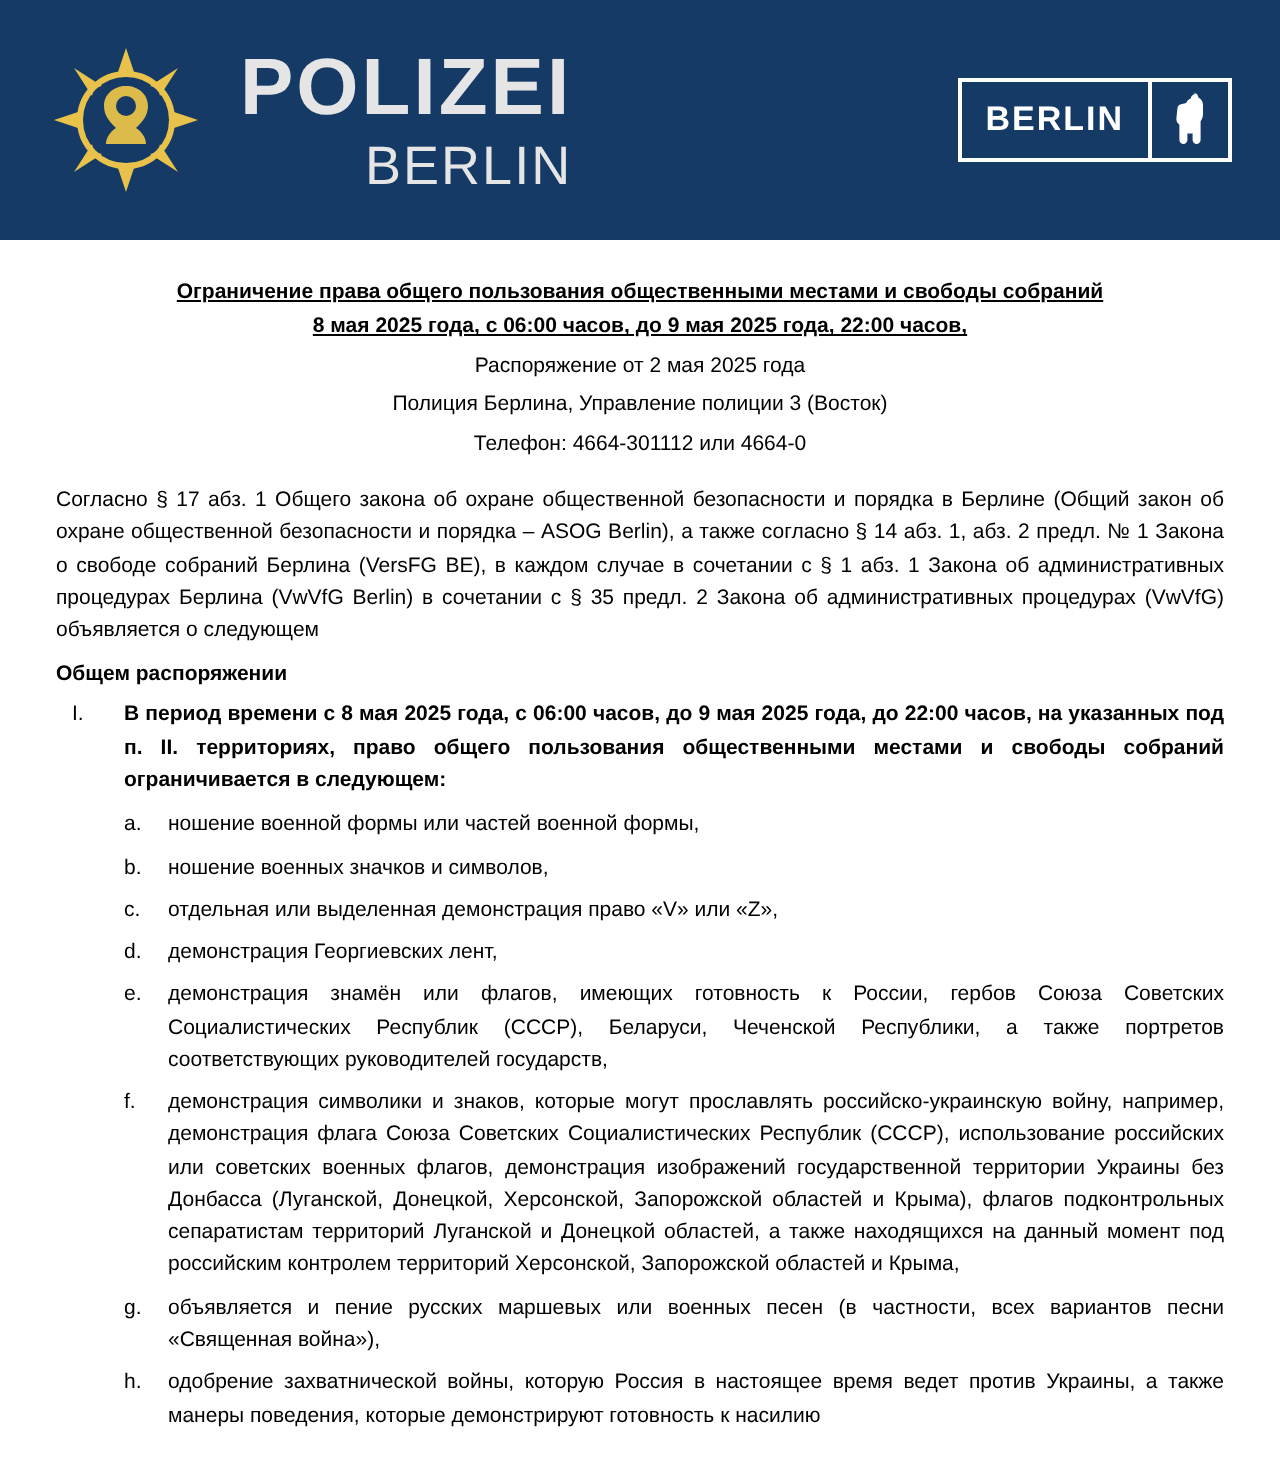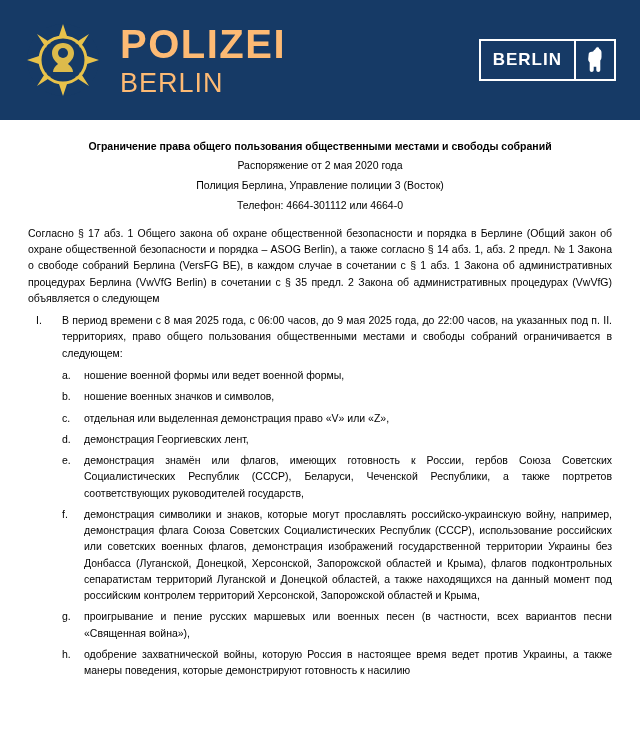--- a/index.html
+++ b/index.html
@@ -38,22 +38,23 @@
     justify-content: center;
   }
   .logo-star {
     position: relative;
     width: 74px;
     height: 74px;
   }
   .logo-star svg { display: block; }
   .wordmark {
     margin-left: 18px;
-    color: #fdba74;
+    color: #e5e5e5;
     line-height: 1;
+    text-align: right;
   }
   .wordmark .w1 {
     font-size: 40px;
     font-weight: bold;
     letter-spacing: 1.5px;
     display: block;
   }
   .wordmark .w2 {
     font-size: 27px;
     font-weight: normal;
@@ -93,21 +94,21 @@
   .content {
     padding: 18px 28px 0 28px;
     box-sizing: border-box;
   }
   .title-block {
     text-align: center;
     font-weight: bold;
     font-size: 10.5px;
     line-height: 1.65;
   }
-  .title-block .ln { display: block; }
+  .title-block .ln { display: block; text-decoration: underline; }
   .sub-line {
     text-align: center;
     font-size: 10.5px;
     line-height: 1.7;
     margin-top: 2px;
   }
   .sub-line b { font-weight: normal; }
   .para {
     font-size: 10.5px;
     line-height: 1.55;
@@ -128,20 +129,21 @@
   .list-roman .marker {
     width: 34px;
     flex: 0 0 34px;
     text-align: left;
     padding-left: 8px;
     box-sizing: border-box;
   }
   .list-roman .body {
     flex: 1;
     text-align: justify;
+    font-weight: bold;
   }
   .alpha-list {
     margin-top: 6px;
   }
   .alpha-item {
     display: flex;
     font-size: 10.5px;
     line-height: 1.55;
     margin-top: 5px;
   }
@@ -198,40 +200,42 @@
           <path d="M13 2 c-1.4 0 -2.5 1 -2.7 2.3 c-1 0.4 -1.8 1.2 -2.2 2.2 l-2.6 0.6 c-1 0.2 -1.7 1 -1.8 2 l-0.5 5 c-0.1 1 0.2 2 0.9 2.7 l0.6 0.6 l0 7.6 c0 1.1 0.9 2 2 2 c1.1 0 2 -0.9 2 -2 l0 -3.2 l2.6 0 l0 3.2 c0 1.1 0.9 2 2 2 c1.1 0 2 -0.9 2 -2 l0 -9.4 c0.8 -1 1.2 -2.3 1.2 -3.6 l0 -4.5 c0 -1.6 -0.9 -3 -2.3 -3.7 c-0.1 -1.4 -1.2 -2.4 -2.6 -2.4 z" fill="#ffffff"></path>
         </svg>
       </div>
     </div>
   </div>
 
   <div class="content">
 
     <div class="title-block">
       <span class="ln">Ограничение права общего пользования общественными местами и свободы собраний</span>
-    </div>
-
-    <div class="sub-line">Распоряжение от 2 мая 2020 года</div>
+      <span class="ln">8 мая 2025 года, с 06:00 часов, до 9 мая 2025 года, 22:00 часов,</span>
+    </div>
+
+    <div class="sub-line">Распоряжение от 2 мая 2025 года</div>
 
     <div class="sub-line"><b>Полиция Берлина</b><span>, Управление полиции 3 (Восток)</span></div>
 
     <div class="sub-line"><b>Телефон:</b> <span>4664-301112 или 4664-0</span></div>
 
     <div class="para">Согласно § 17 абз. 1 Общего закона об охране общественной безопасности и порядка в Берлине (Общий закон об охране общественной безопасности и порядка – ASOG Berlin), а также согласно § 14 абз. 1, абз. 2 предл. № 1 Закона о свободе собраний Берлина (VersFG BE), в каждом случае в сочетании с § 1 абз. 1 Закона об административных процедурах Берлина (VwVfG Berlin) в сочетании с § 35 предл. 2 Закона об административных процедурах (VwVfG) объявляется о следующем</div>
 
+    <div class="bold-head">Общем распоряжении</div>
 
     <div class="list-roman">
       <div class="marker">I.</div>
       <div class="body">В период времени с 8 мая 2025 года, с 06:00 часов, до 9 мая 2025 года, до 22:00 часов, на указанных под п. II. территориях, право общего пользования общественными местами и свободы собраний ограничивается в следующем:</div>
     </div>
 
     <div class="alpha-list" style="padding-left:34px;">
       <div class="alpha-item">
         <div class="marker">a.</div>
-        <div class="body">ношение военной формы или ведет военной формы,</div>
+        <div class="body">ношение военной формы или частей военной формы,</div>
       </div>
       <div class="alpha-item">
         <div class="marker">b.</div>
         <div class="body">ношение военных значков и символов,</div>
       </div>
       <div class="alpha-item">
         <div class="marker">c.</div>
         <div class="body">отдельная или выделенная демонстрация право «V» или «Z»,</div>
       </div>
       <div class="alpha-item">
@@ -241,21 +245,21 @@
       <div class="alpha-item">
         <div class="marker">e.</div>
         <div class="body">демонстрация знамён или флагов, имеющих готовность к России, гербов Союза Советских Социалистических Республик (СССР), Беларуси, Чеченской Республики, а также портретов соответствующих руководителей государств,</div>
       </div>
       <div class="alpha-item">
         <div class="marker">f.</div>
         <div class="body">демонстрация символики и знаков, которые могут прославлять российско-украинскую войну, например, демонстрация флага Союза Советских Социалистических Республик (СССР), использование российских или советских военных флагов, демонстрация изображений государственной территории Украины без Донбасса (Луганской, Донецкой, Херсонской, Запорожской областей и Крыма), флагов подконтрольных сепаратистам территорий Луганской и Донецкой областей, а также находящихся на данный момент под российским контролем территорий Херсонской, Запорожской областей и Крыма,</div>
       </div>
       <div class="alpha-item">
         <div class="marker">g.</div>
-        <div class="body">проигрывание и пение русских маршевых или военных песен (в частности, всех вариантов песни «Священная война»),</div>
+        <div class="body">объявляется и пение русских маршевых или военных песен (в частности, всех вариантов песни «Священная война»),</div>
       </div>
       <div class="alpha-item">
         <div class="marker">h.</div>
         <div class="body">одобрение захватнической войны, которую Россия в настоящее время ведет против Украины, а также манеры поведения, которые демонстрируют готовность к насилию</div>
       </div>
     </div>
 
   </div>
 </div>
 

